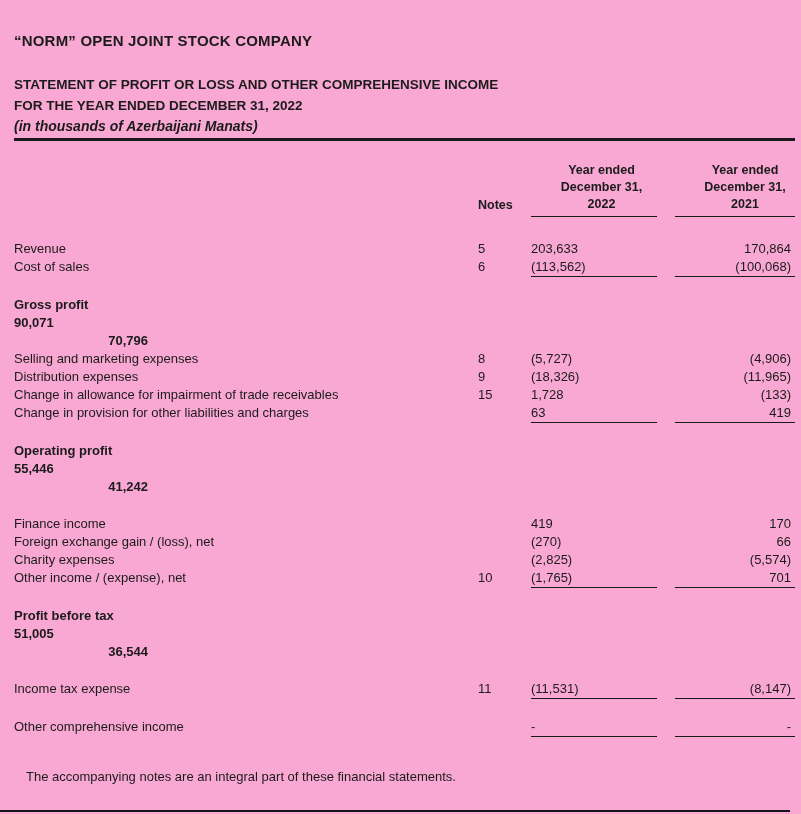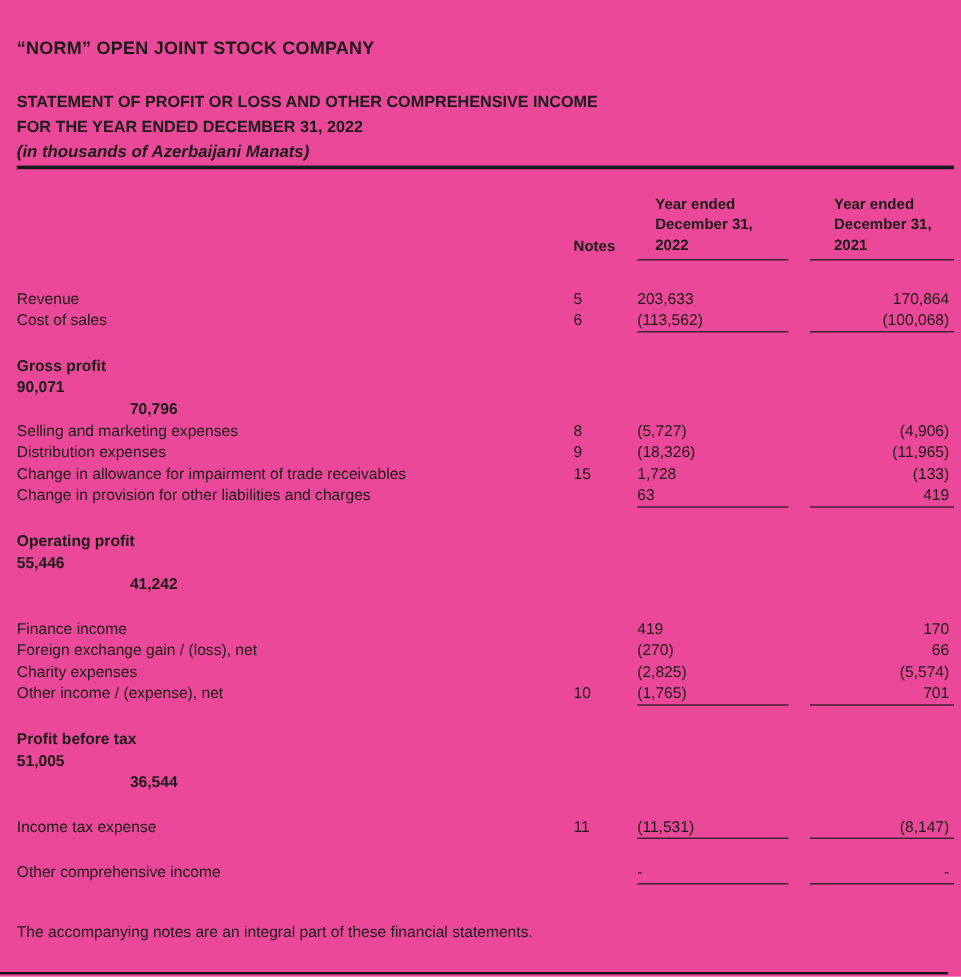--- a/index.html
+++ b/index.html
@@ -1,21 +1,21 @@
 <!DOCTYPE html>
 <html><head>
 <meta charset="utf-8">
 <style>
   html, body { margin: 0; padding: 0; background: #e8e8e8; }
   .page {
     width: 801px;
     height: 814px;
     box-sizing: border-box;
     margin: 0 auto;
-    background: #ec4899;
+    background: #f9a8d4;
     color: #1b1b1b;
     font-family: "Liberation Sans", sans-serif;
     position: relative;
     padding: 28px 6px 0 14px;
     overflow: hidden;
   }
 
   .company-title {
     font-size: 15px;
     font-weight: 700;
@@ -45,35 +45,35 @@
   .c-v1     { width: 126px; flex: none; box-sizing: border-box; text-align: left; padding-right: 8px; }
   .c-v2     { width: 120px; flex: none; box-sizing: border-box; text-align: right; padding-right: 4px; margin-left: 18px; }
 
   .header-row {
     margin-top: 21px;
     font-weight: 700;
     font-size: 12.5px;
     line-height: 17px;
     align-items: flex-end;
   }
-  .header-row .h-years { padding-bottom: 3px; border-bottom: 1.5px solid #191919; text-align: left; }
+  .header-row .h-years { padding-bottom: 3px; border-bottom: 1.5px solid #191919; text-align: center; }
   .header-row .c-v1.h-years { padding-left: 15px; padding-right: 0; }
   .header-row .c-v2.h-years { padding-left: 20px; padding-right: 0; }
   .header-row .c-notes { padding-bottom: 3px; }
 
   .tbody { margin-top: 23px; font-size: 13px; }
   .row { line-height: 18px; align-items: stretch; }
   .row.gap { margin-top: 19px; }
   .row.bold { font-weight: 700; flex-direction: column; }
   .row.u .c-v1, .row.u .c-v2 { border-bottom: 1.4px solid #191919; }
   .row.uu .c-v1, .row.uu .c-v2 { border-bottom: 1.6px solid #191919; box-shadow: 0 3px 0 #191919; }
 
   .footnote {
     position: absolute;
-    left: 14px;
+    left: 26px;
     top: 769px;
     font-size: 13px;
   }
   .page-bottom-rule {
     position: absolute;
     left: 0;
     bottom: 2px;
     width: 790px;
     height: 2.5px;
     background: #161616;

